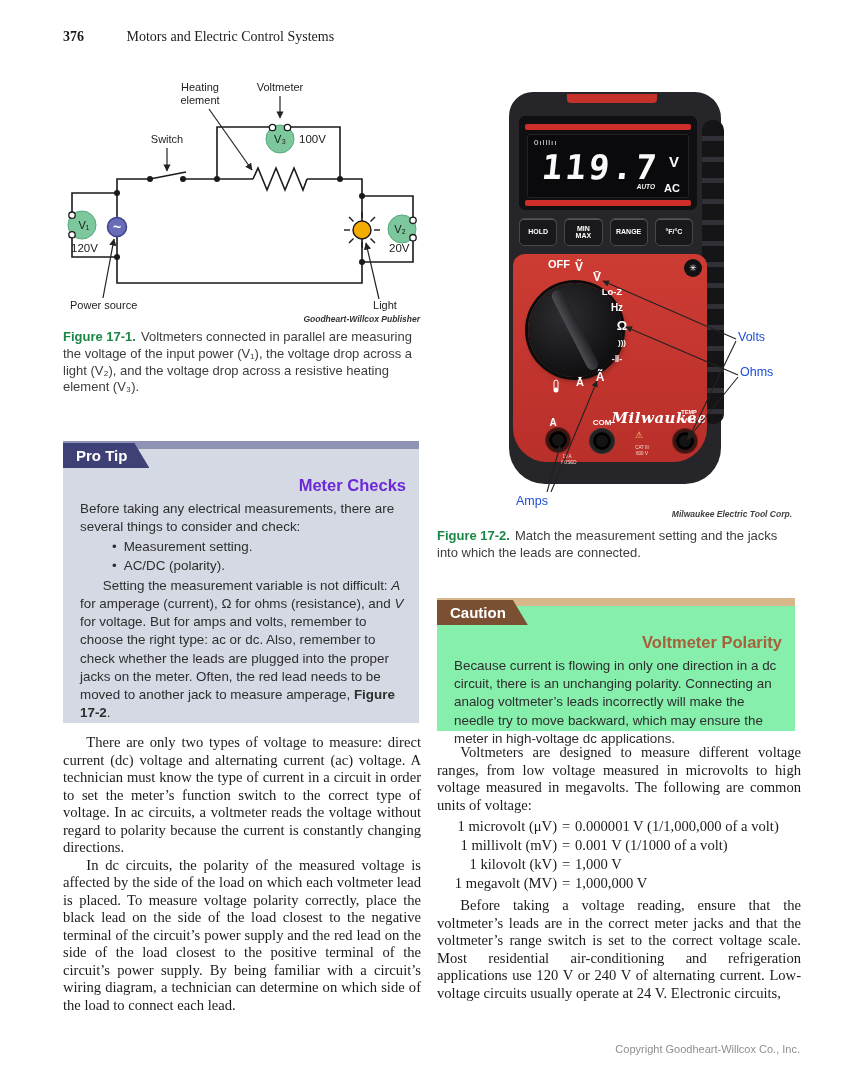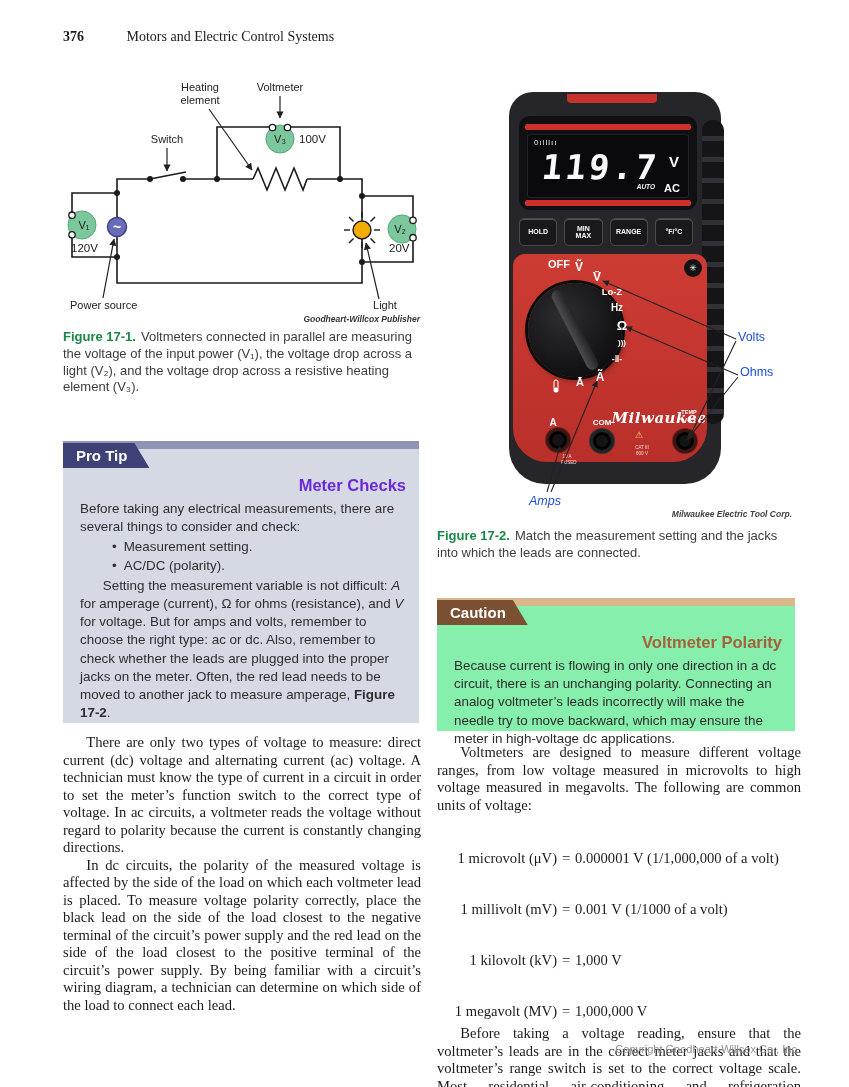--- a/index.html
+++ b/index.html
@@ -47,33 +47,33 @@
   .cautionbox .tab   { background:#7b4f31; }
   .cautionbox .btitle{ color:#a6613b; }
 
   
   .bodycopy { position:absolute; font-family:"Liberation Serif", serif; font-size:14.6px;
               line-height:17.5px; text-align:justify; color:#1b1b1b; }
   .bodycopy p { text-indent:1.6em; }
   .bl { left:63px; top:734px; width:358px; }
   .br { left:437px; top:744px; width:364px; }
   .units { padding:3px 0 4px 0; }
-  .unit-row { display:flex; line-height:19px; text-align:left;margin-top:32px; }
+  .unit-row { display:flex; line-height:19px; text-align:left; }
   .unit-row .ul { width:120px; text-align:right; }
   .unit-row .ue { width:18px; text-align:center; }
   .unit-row .ur { flex:1; }
 
   
   .fig2 { position:absolute; left:437px; top:88px; width:363px; height:438px; }
   .meter { position:absolute; left:72px; top:4px; width:212px; height:392px;
            background:#26262a; border-radius:24px 26px 36px 36px; }
   .m-grip { position:absolute; right:-3px; top:28px; width:22px; height:304px; border-radius:10px;
             background:repeating-linear-gradient(180deg,#151517 0 16px,#303036 16px 21px); }
   .m-topred { position:absolute; left:58px; top:2px; width:90px; height:9px; background:#c5322c; border-radius:0 0 4px 4px; }
-  .m-panel { position:absolute; left:10px; top:24px; width:178px; height:94px; background:#101012; border-radius:11px; }
+  .m-panel { position:absolute; left:10px; top:24px; width:178px; height:94px; background:#101012; border-radius:6px; }
   .m-stripe { position:absolute; left:6px; right:6px; height:6px; background:#cf2f2a; border-radius:2px; }
   .m-lcd { position:absolute; left:8px; right:8px; top:18px; height:64px; background:#0a0a0c;
            border:1px solid #232327; border-radius:3px; color:#fafafa; }
   .m-batt { position:absolute; left:6px; top:3px; font-size:8px; letter-spacing:1px; color:#e8e8e8; }
   .m-digits { position:absolute; left:14px; top:12px; font-family:"DejaVu Sans Mono", monospace;
               font-weight:bold; font-size:34px; letter-spacing:3px; transform:skewX(-6deg); }
   .m-unit { position:absolute; right:9px; top:18px; font-weight:bold; font-size:15px; }
   .m-auto { position:absolute; right:33px; bottom:7px; font-size:6.5px; font-weight:bold; font-style:italic; }
   .m-ac   { position:absolute; right:8px; bottom:3px; font-size:11px; font-weight:bold; }
   .m-btns { position:absolute; left:10px; top:126px; width:174px; display:flex; gap:7px; }
@@ -300,21 +300,21 @@
         <path d="M299,251 L166,193"></path>
         <path d="M299,253 L252,350"></path>
         <path d="M301,287 L189,239"></path>
         <path d="M301,289 L250,352"></path>
         <path d="M110,404 L123,358"></path>
         <path d="M114,404 L160,293"></path>
       </g>
     </svg>
     <div class="co-lab" style="left:301px;top:242px;">Volts</div>
     <div class="co-lab" style="left:303px;top:277px;">Ohms</div>
-    <div class="co-lab" style="left:92px;top:406px;font-style:italic;">Amps</div>
+    <div class="co-lab" style="left:79px;top:406px;">Amps</div>
     <div class="fig2-credit">Milwaukee Electric Tool Corp.</div>
   </div>
 
   <div class="cap cap2">
     <span class="lead">Figure 17-2.</span><span>Match the measurement setting and the jacks into which the leads are connected.</span>
   </div>
 
   <div class="nbox cautionbox">
     <div class="bar"></div>
     <div class="tab">Caution</div>

